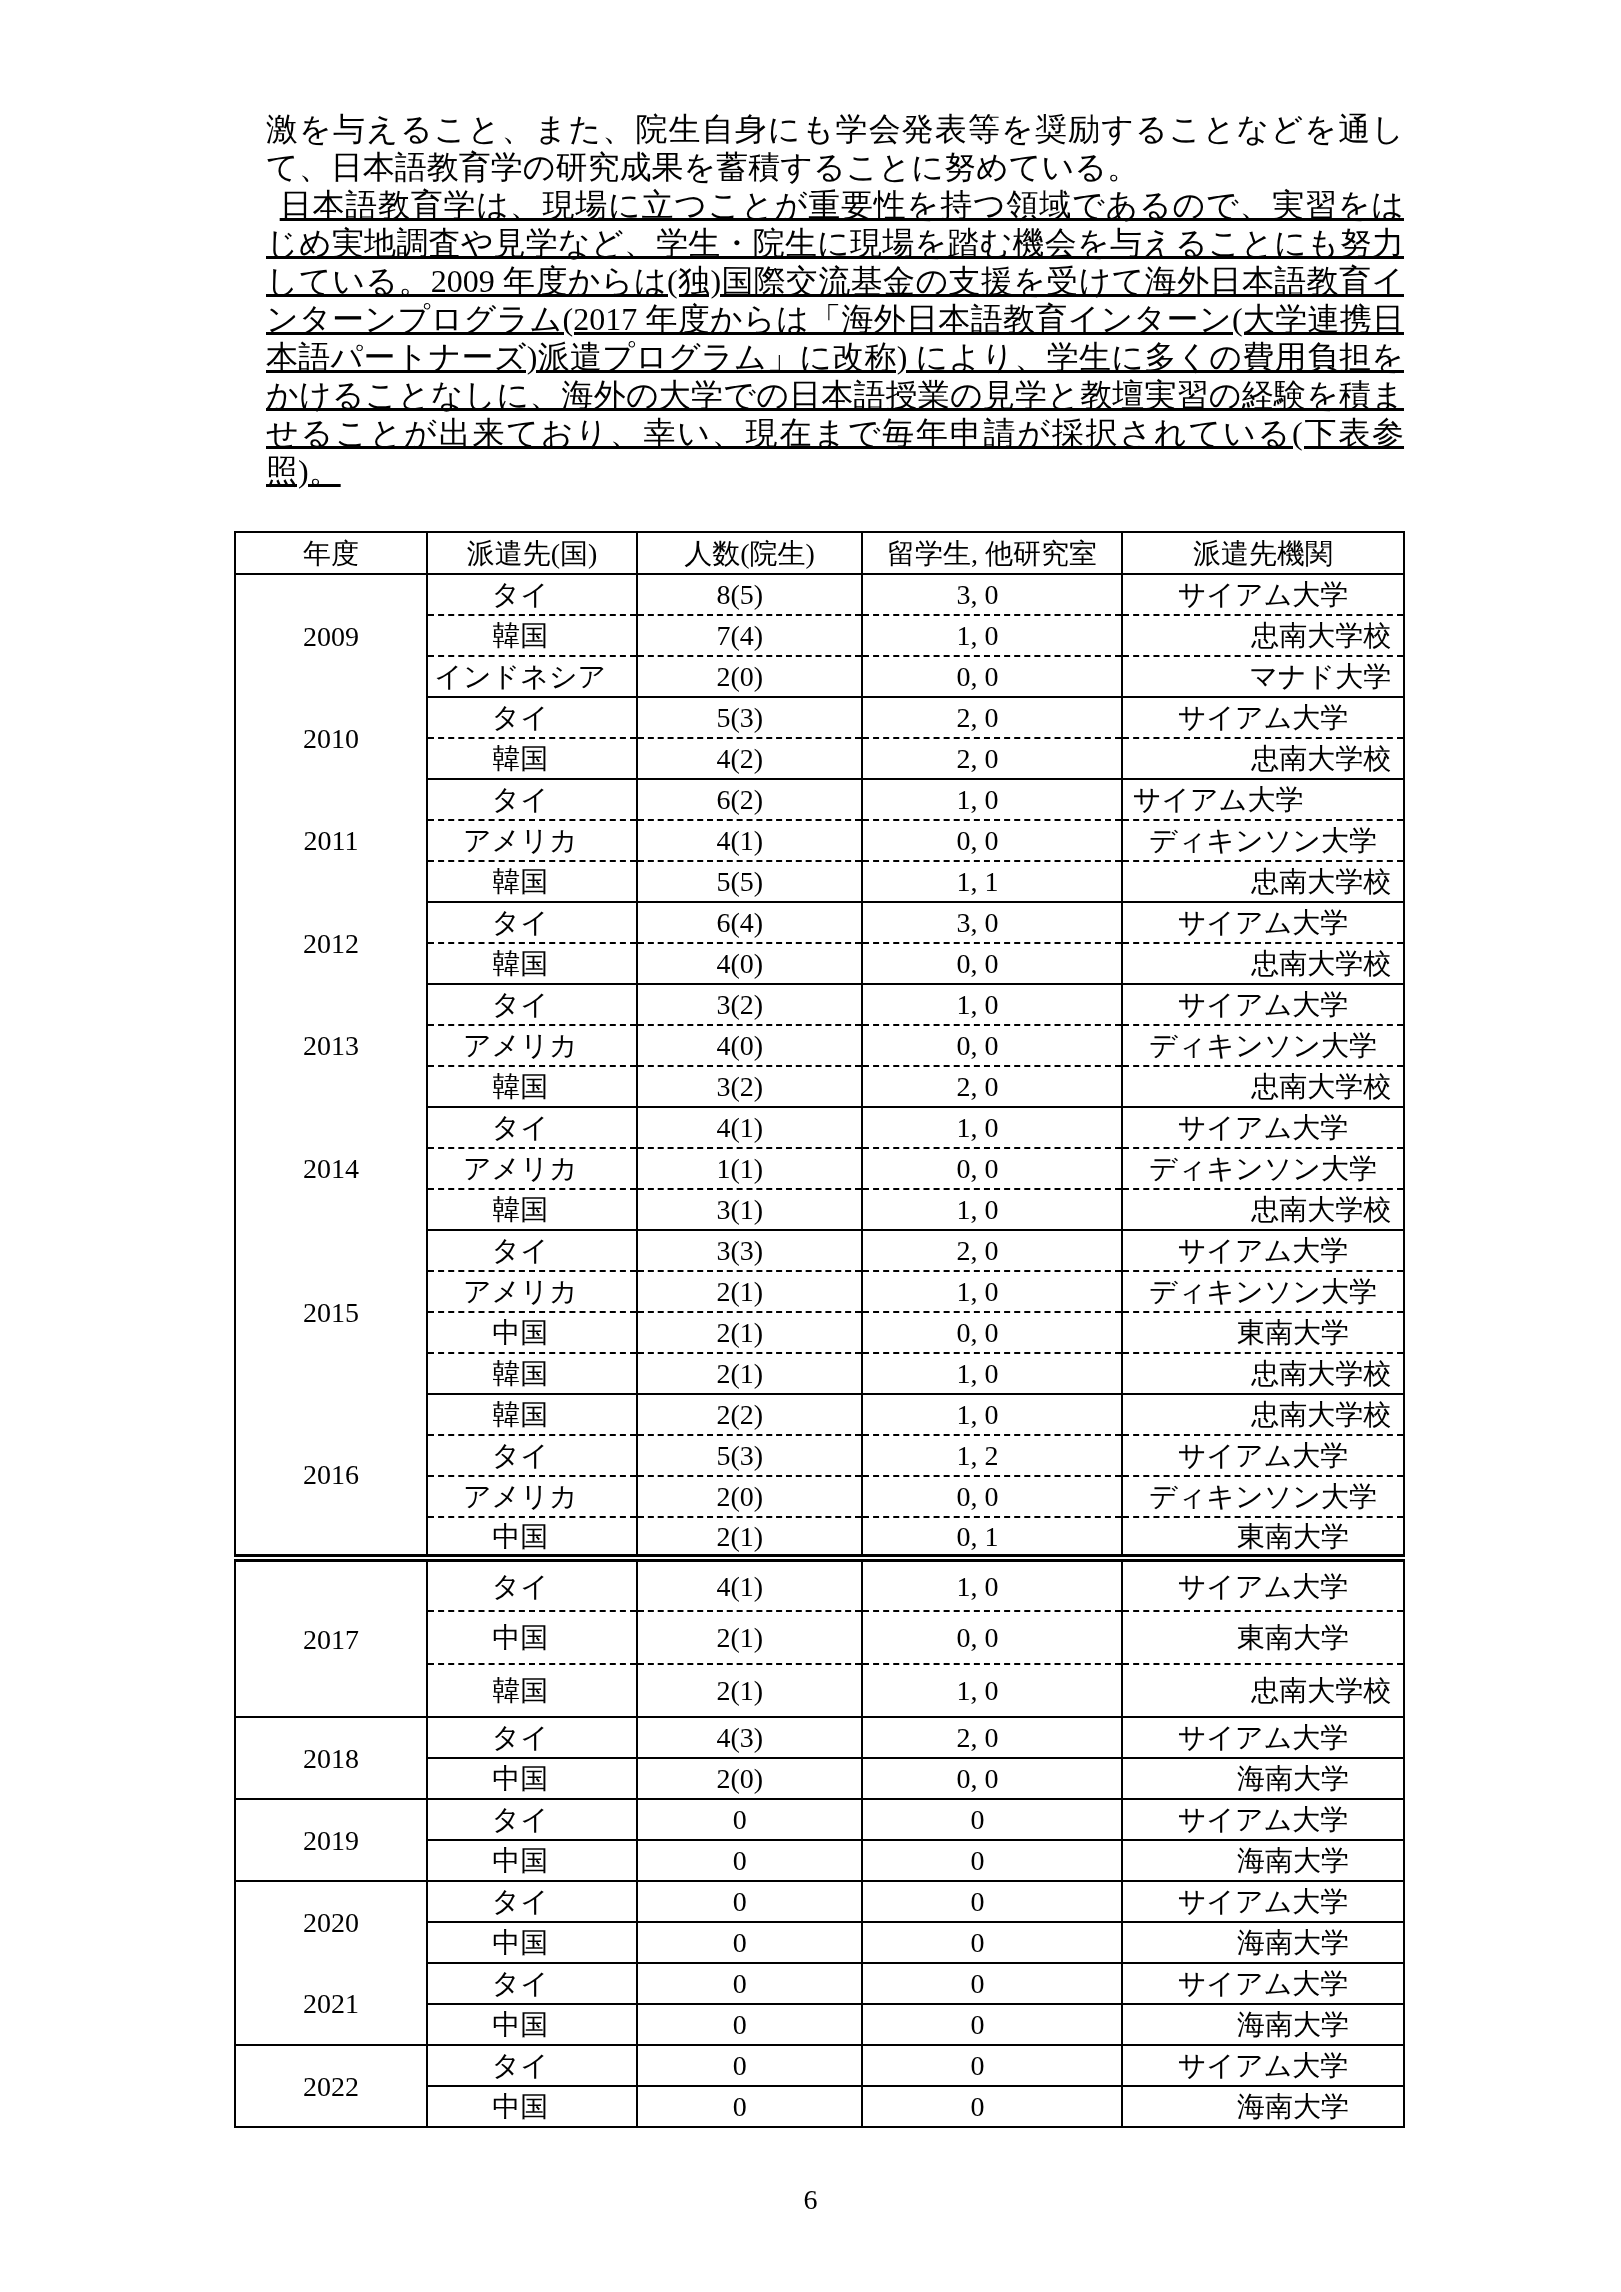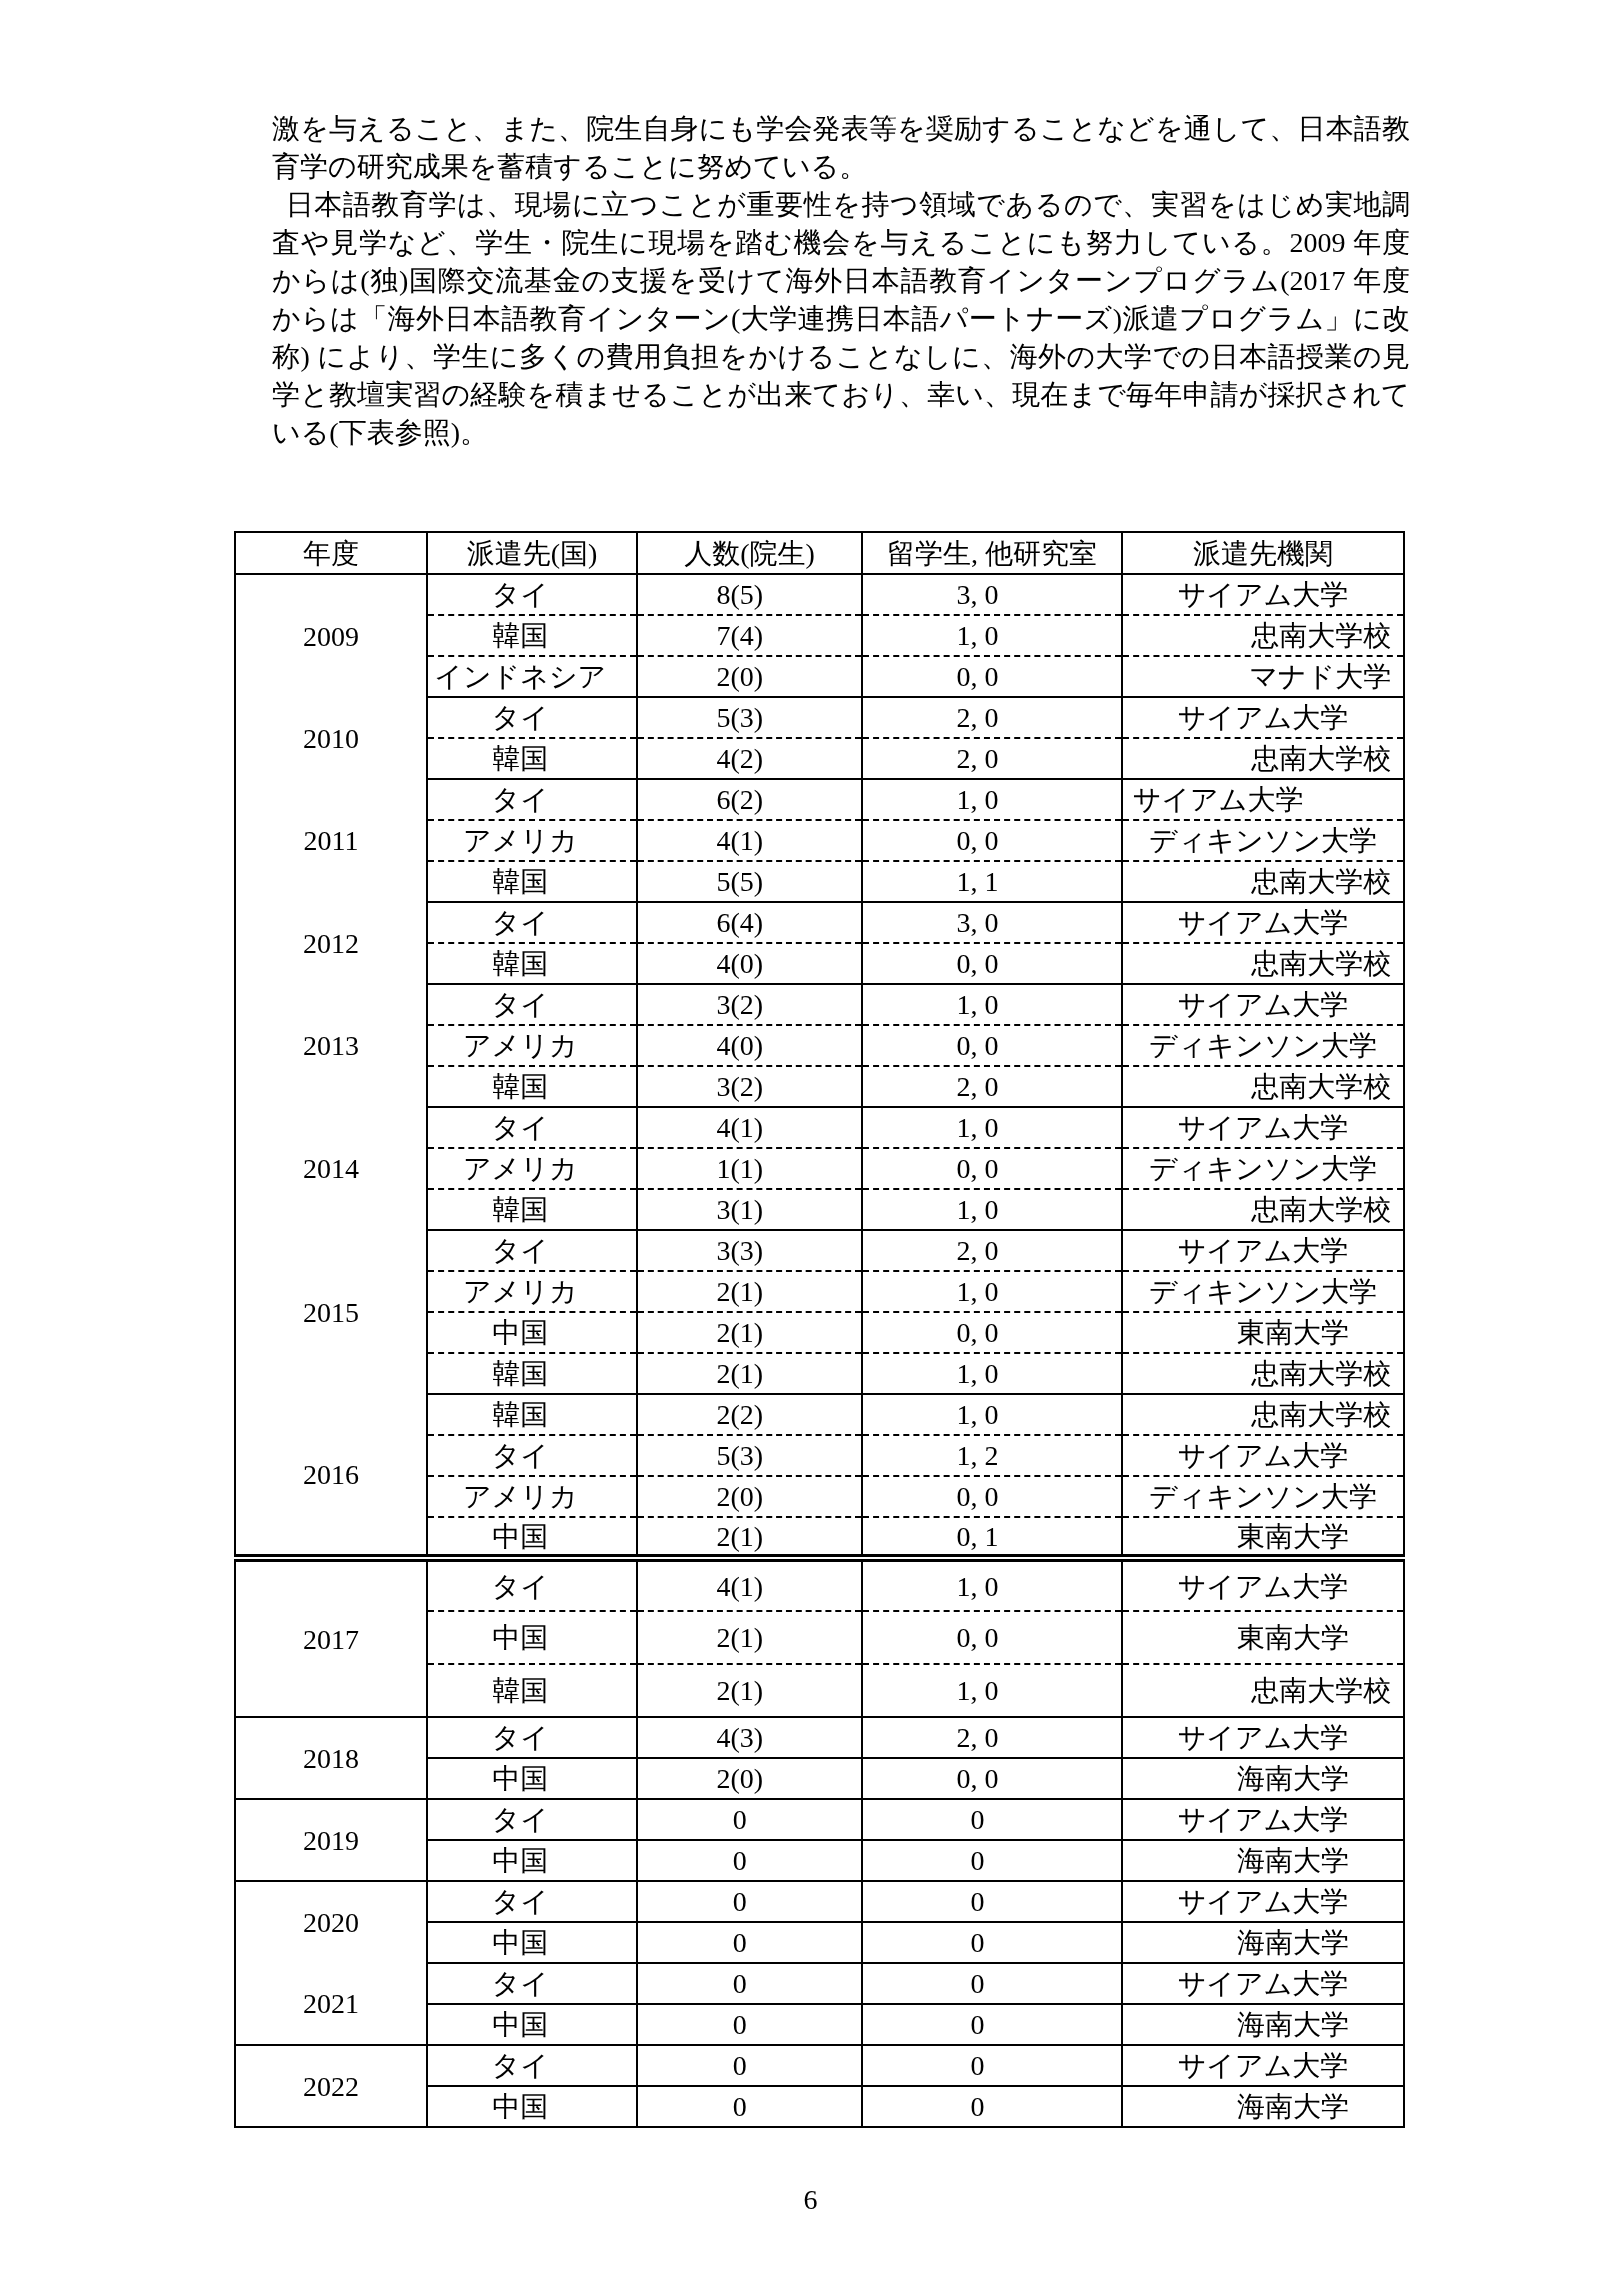--- a/index.html
+++ b/index.html
@@ -2,25 +2,25 @@
 <html lang="ja"><head>
 <meta charset="utf-8">
 <style>
   html,body{margin:0;padding:0;background:#888;}
   .page{
     position:relative;width:1621px;height:2293px;background:#ffffff;
     font-family:"Liberation Serif","DejaVu Serif",serif;color:#000;
     margin:0 auto;overflow:hidden;
   }
   .body-text{
-    position:absolute;left:272px;top:110px;width:1138px;
-    font-size:28px;line-height:38px;text-align:justify;
+    position:absolute;left:266px;top:110px;width:1138px;
+    font-size:32px;line-height:38px;text-align:justify;
   }
   .para{margin:0;}
-  .para.indent{text-indent:13.7px;}
+  .para.indent{text-indent:13.7px;text-decoration:underline;}
   .caption{
     position:absolute;left:290px;top:495px;
     font-size:28px;line-height:38px;white-space:pre;
   }
   table.dispatch{
     position:absolute;left:234px;top:531px;width:1169px;
     border-collapse:collapse;table-layout:fixed;
     font-size:28px;line-height:33px;
   }
   table.dispatch,table.dispatch td,table.dispatch th{border-color:#000;}

